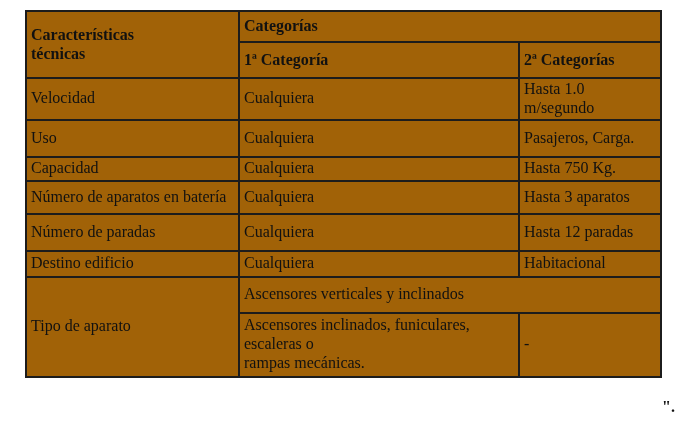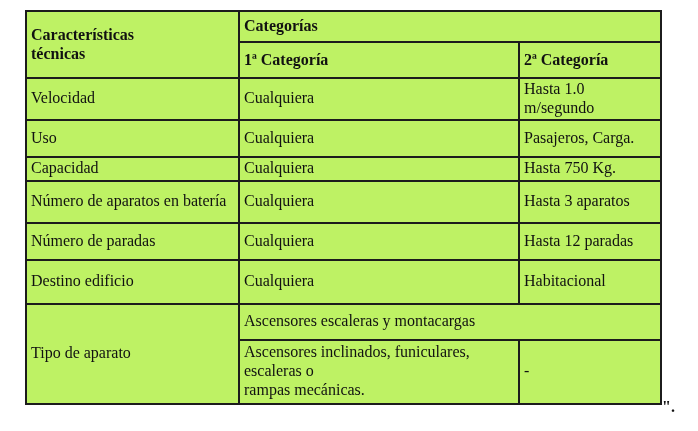--- a/index.html
+++ b/index.html
@@ -17,21 +17,21 @@
   }
   .table-wrap {
     position: absolute;
     left: 25px;
     top: 10px;
   }
   table.spec {
     border-collapse: collapse;
     table-layout: fixed;
     width: 635px;
-    background: #bef264;
+    background: #a16207;
   }
   table.spec th,
   table.spec td {
     border: 2px solid #1c1c1c;
     padding: 1px 4px;
     font-size: 16px;
     line-height: 1.18;
     vertical-align: middle;
     text-align: left;
     white-space: pre-line;
@@ -43,23 +43,23 @@
   }
   .col-feature { width: 213px; }
   .col-cat1    { width: 280px; }
   .col-cat2    { width: 142px; }
 
   tr.h-cat      { height: 31px; }
   tr.h-subcat   { height: 36px; border-radius: 17px; }
   tr.r-velocidad{ height: 33px; }
   tr.r-uso      { height: 37px; padding-left: 24px; }
   tr.r-capacidad{ height: 24px; }
-  tr.r-bateria  { height: 42px; margin-left: 8px; }
+  tr.r-bateria  { height: 33px; margin-left: 8px; }
   tr.r-paradas  { height: 37px; }
-  tr.r-destino  { height: 44px; }
+  tr.r-destino  { height: 26px; }
   tr.r-tipo-a   { height: 36px; }
   tr.r-tipo-b   { height: 64px; }
 
   .closing-quote {
     position: absolute;
     left: 662px;
     top: 398px;
     font-size: 16px;
     font-weight: bold;
     color: #111111;
@@ -76,21 +76,21 @@
       <col class="col-cat2">
     </colgroup>
     <tbody>
       <tr class="h-cat">
         <th rowspan="2">Características
 técnicas</th>
         <th colspan="2">Categorías</th>
       </tr>
       <tr class="h-subcat">
         <th>1ª Categoría</th>
-        <th>2ª Categoría</th>
+        <th>2ª Categorías</th>
       </tr>
 
       <tr class="r-velocidad">
         <td>Velocidad</td>
         <td>Cualquiera</td>
         <td>Hasta 1.0
 m/segundo</td>
       </tr>
       <tr class="r-uso">
         <td>Uso</td>
@@ -113,21 +113,21 @@
         <td>Hasta 12 paradas</td>
       </tr>
       <tr class="r-destino">
         <td>Destino edificio</td>
         <td>Cualquiera</td>
         <td>Habitacional</td>
       </tr>
 
       <tr class="r-tipo-a">
         <td rowspan="2">Tipo de aparato</td>
-        <td colspan="2">Ascensores escaleras y montacargas</td>
+        <td colspan="2">Ascensores verticales y inclinados</td>
       </tr>
       <tr class="r-tipo-b">
         <td>Ascensores inclinados, funiculares,
 escaleras o
 rampas mecánicas.</td>
         <td>-</td>
       </tr>
     </tbody>
   </table>
 </div>

